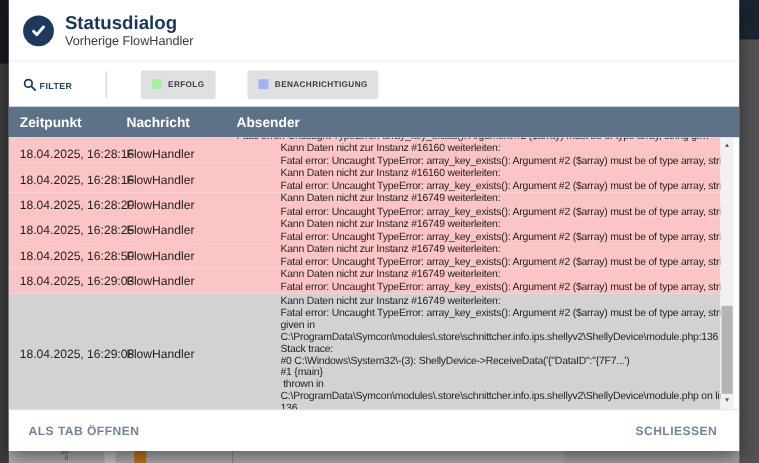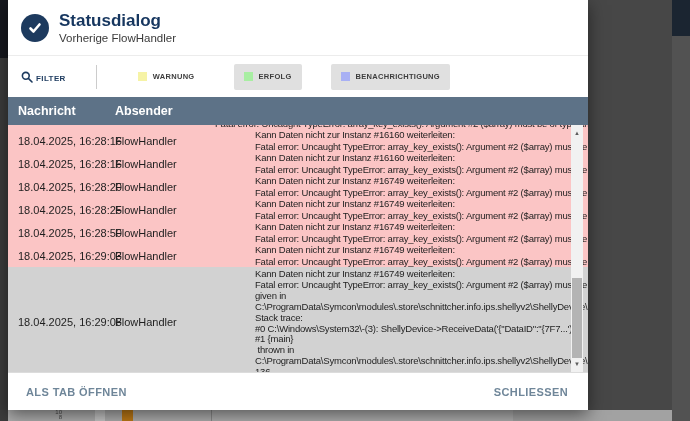--- a/index.html
+++ b/index.html
@@ -15,21 +15,21 @@
   .bd-left-dark  { left:0; top:0;        width:8px;   height:58px;  background:#17191f; }
   .bd-left       { left:0; top:58px;     width:8px;   height:363px; background:#3c3c3c; }
   .bd-bottom     { left:8px; top:410px;  width:664px; height:11px;  background:#aeaeae; }
   .bd-bottom-right { position:absolute; left:505px; top:0; width:159px; height:11px; background:#a2a2a2; }
   .bd-ylabels { position:absolute; left:44px; top:0px; font-size:6px; line-height:5px; color:#4a4a4a; text-align:right; width:10px; }
   .bd-grayblock { position:absolute; left:87px; top:0; width:10px; height:11px; background:#c6c6c6; }
   .bd-orangebar { position:absolute; left:114px; top:0; width:11px; height:11px; background:#bf7a16; }
   .bd-vline { position:absolute; left:203px; top:0; width:1px; height:11px; background:#8a8a8a; }
 
   
-  .dialog { position:absolute; left:8px; top:0; width:580px; height:410px; background:#fff;
+  .dialog { position:absolute; left:8px; top:0; width:664px; height:410px; background:#fff;
             box-shadow:0 5px 16px rgba(0,0,0,.5); display:flex; flex-direction:column; }
 
   .dlg-header { height:56px; display:flex; align-items:center; padding-left:13px;
                 border-bottom:1px solid #ececec; flex:0 0 auto; }
   .check-badge { width:28px; height:28px; border-radius:50%; background:#1d3a5e;
                  display:flex; align-items:center; justify-content:center; flex:0 0 auto; }
   .dlg-titles { margin-left:10px; }
   .dlg-title { font-size:17px; font-weight:600; color:#16365f; line-height:19px; }
   .dlg-subtitle { font-size:11.5px; color:#3a3a3a; margin-top:2px; }
 
@@ -112,35 +112,32 @@
     <div class="filterbar">
       <div class="filter-toggle">
         <svg width="12" height="12" viewBox="0 0 12 12">
           <circle cx="4.8" cy="4.8" r="3.4" fill="none" stroke="#1c3a5e" stroke-width="1.6"></circle>
           <line x1="7.6" y1="7.6" x2="11" y2="11" stroke="#1c3a5e" stroke-width="1.6" stroke-linecap="round"></line>
         </svg>
         <span class="filter-label">FILTER</span>
       </div>
       <div class="fb-divider"></div>
 
-      <button class="fbtn flat">
-        <span class="swatch" style="background: rgb(246, 243, 166);"></span>
-        <span class="fbtn-label">WARNUNG</span>
-      </button>
       <button class="fbtn">
         <span class="swatch" style="background: rgb(168, 238, 162);"></span>
         <span class="fbtn-label">ERFOLG</span>
       </button>
       <button class="fbtn">
         <span class="swatch" style="background: rgb(168, 176, 244);"></span>
         <span class="fbtn-label">BENACHRICHTIGUNG</span>
       </button>
     </div>
 
     <div class="thead">
+      <div class="th">Zeitpunkt</div>
       <div class="th">Nachricht</div>
       <div class="th">Absender</div>
     </div>
 
     <div class="tbody">
       <div class="row-clip">
         <span class="clip-text">Fatal error: Uncaught TypeError: array_key_exists(): Argument #2 ($array) must be of type array, string gi…</span>
       </div>
 
       <div class="row err">

